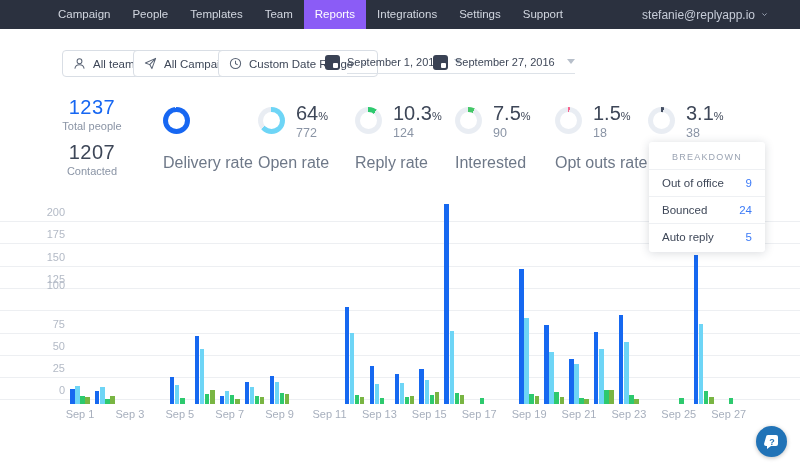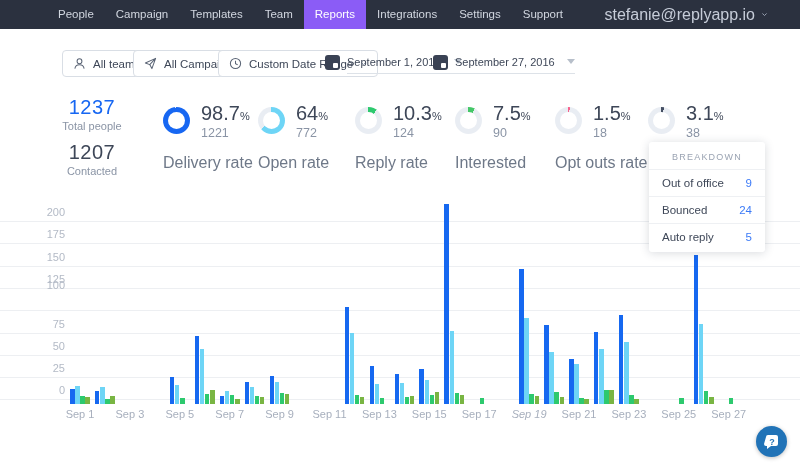--- a/index.html
+++ b/index.html
@@ -5,21 +5,21 @@
   * { margin:0; padding:0; box-sizing:border-box; }
   html,body { width:800px; height:470px; }
   body { font-family:"Liberation Sans","DejaVu Sans",sans-serif; background:#fff; position:relative; overflow:hidden; }
 
   
   .navbar { position:absolute; left:0; top:0; width:800px; height:29px;
             background:#2B313F; display:flex; align-items:stretch; padding-left:47px; }
   .nav-item { color:#D2D7E0; font-size:11.5px; line-height:29px; padding:0 11px; cursor:pointer; white-space:nowrap; }
   .nav-item.active { background:#8b5cf6; color:#FFFFFF; }
   .nav-account { position:absolute; right:32px; top:0; height:29px; display:flex; align-items:center;
-                 color:#C6CCD8; font-size:16px; gap:6px; cursor:pointer; }
+                 color:#C6CCD8; font-size:12px; gap:6px; cursor:pointer; }
 
   
   .filters { position:absolute; left:0; top:44px; width:800px; height:40px; }
   .filter-btn { position:absolute; top:6px; height:27px; background:#fff; border:1px solid #D9DEE5;
                 border-radius:4px; display:flex; align-items:center; gap:7px; padding:0 10px;
                 font-size:11.5px; color:#3E4758; cursor:pointer; }
   .filter-btn svg { flex:none; }
   .chev { width:7px; height:7px; }
   .cal-icon { position:absolute; top:11px; width:15px; height:15px; background:#3A4254; border-radius:3px; cursor:pointer; }
   .cal-icon::after { content:""; position:absolute; right:2px; bottom:2px; width:5px; height:5px; background:#fff; border-radius:1px; }
@@ -64,22 +64,22 @@
   
   .help-btn { position:absolute; left:756px; top:426px; width:31px; height:31px; border-radius:50%;
               background:#2173B7; border:none; cursor:pointer; display:flex; align-items:center; justify-content:center;
               box-shadow:0 1px 4px rgba(0,0,0,.25); }
 </style>
 </head>
 <body>
 
 <nav class="navbar">
   <div id="nav-items" style="display:flex;">
+      <div class="nav-item">Campaign</div>
       <div class="nav-item">People</div>
-      <div class="nav-item">Campaign</div>
       <div class="nav-item">Templates</div>
       <div class="nav-item">Team</div>
       <div class="nav-item active">Reports</div>
       <div class="nav-item">Integrations</div>
       <div class="nav-item">Settings</div>
       <div class="nav-item">Support</div>
     </div>
   <div class="nav-account">
     <span>stefanie@replyapp.io</span>
     <svg class="chev" viewBox="0 0 10 10">
@@ -135,21 +135,20 @@
   <div class="people-label">Total people</div>
   <div class="people-num dark">1207</div>
   <div class="people-label">Contacted</div>
 </div>
 
 <div id="stats-row">
     <div class="stat-block" style="left: 163px;">
       <div class="donut" style="background:conic-gradient(#1767F2 0% 98.7%, #E9EDF3 98.7% 100%);">
         <div class="donut-hole"></div>
       </div>
-      <div class="stat-nums"><span class="pct-num">98.7</span><span class="pct-sign">%</span><div class="stat-count">1221</div></div>
       <div class="stat-label">Delivery rate</div>
     </div>
     <div class="stat-block" style="left: 258px;">
       <div class="donut" style="background:conic-gradient(#6ED5F6 0% 64%, #E9EDF3 64% 100%);">
         <div class="donut-hole"></div>
       </div>
       <div class="stat-nums"><span class="pct-num">64</span><span class="pct-sign">%</span><div class="stat-count">772</div></div>
       <div class="stat-label">Open rate</div>
     </div>
     <div class="stat-block" style="left: 355px;">
@@ -267,21 +266,21 @@
     <div class="bar" style="left: 419.45px; top: 174.072px; height: 35.328px; background: rgb(22, 104, 240);"></div>
     <div class="bar" style="left: 424.55px; top: 184.776px; height: 24.624px; background: rgb(110, 213, 246);"></div>
     <div class="bar" style="left: 429.65px; top: 199.94px; height: 9.46px; background: rgb(45, 201, 110);"></div>
     <div class="bar" style="left: 434.75px; top: 197.264px; height: 12.136px; background: rgb(121, 181, 67);"></div>
     <div class="bar" style="left: 444.4px; top: 9.052px; height: 200.348px; background: rgb(22, 104, 240);"></div>
     <div class="bar" style="left: 449.5px; top: 135.716px; height: 73.684px; background: rgb(110, 213, 246);"></div>
     <div class="bar" style="left: 454.6px; top: 198.156px; height: 11.244px; background: rgb(45, 201, 110);"></div>
     <div class="bar" style="left: 459.7px; top: 199.94px; height: 9.46px; background: rgb(121, 181, 67);"></div>
     <div class="xtick" style="left: 454.2px;">Sep 17</div>
     <div class="bar" style="left: 479.55px; top: 202.616px; height: 6.784px; background: rgb(45, 201, 110);"></div>
-    <div class="xtick" style="left: 504.1px; font-style: italic;">Sep 19</div>
+    <div class="xtick" style="left: 504.1px;">Sep 19</div>
     <div class="bar" style="left: 519.25px; top: 74.168px; height: 135.232px; background: rgb(22, 104, 240);"></div>
     <div class="bar" style="left: 524.35px; top: 123.228px; height: 86.172px; background: rgb(110, 213, 246);"></div>
     <div class="bar" style="left: 529.45px; top: 199.048px; height: 10.352px; background: rgb(45, 201, 110);"></div>
     <div class="bar" style="left: 534.55px; top: 200.832px; height: 8.568px; background: rgb(121, 181, 67);"></div>
     <div class="bar" style="left: 544.2px; top: 130.364px; height: 79.036px; background: rgb(22, 104, 240);"></div>
     <div class="bar" style="left: 549.3px; top: 157.124px; height: 52.276px; background: rgb(110, 213, 246);"></div>
     <div class="bar" style="left: 554.4px; top: 197.264px; height: 12.136px; background: rgb(45, 201, 110);"></div>
     <div class="bar" style="left: 559.5px; top: 201.724px; height: 7.676px; background: rgb(121, 181, 67);"></div>
     <div class="xtick" style="left: 554px;">Sep 21</div>
     <div class="bar" style="left: 569.15px; top: 164.26px; height: 45.14px; background: rgb(22, 104, 240);"></div>

